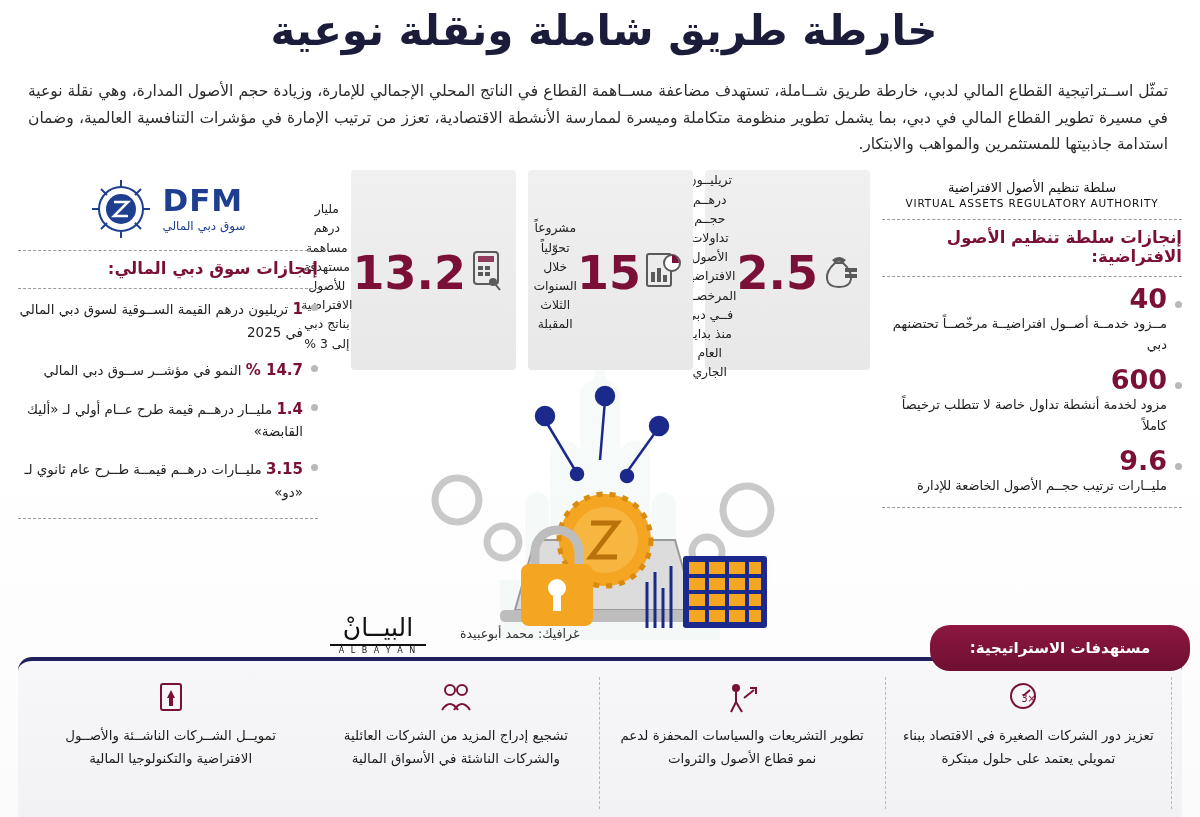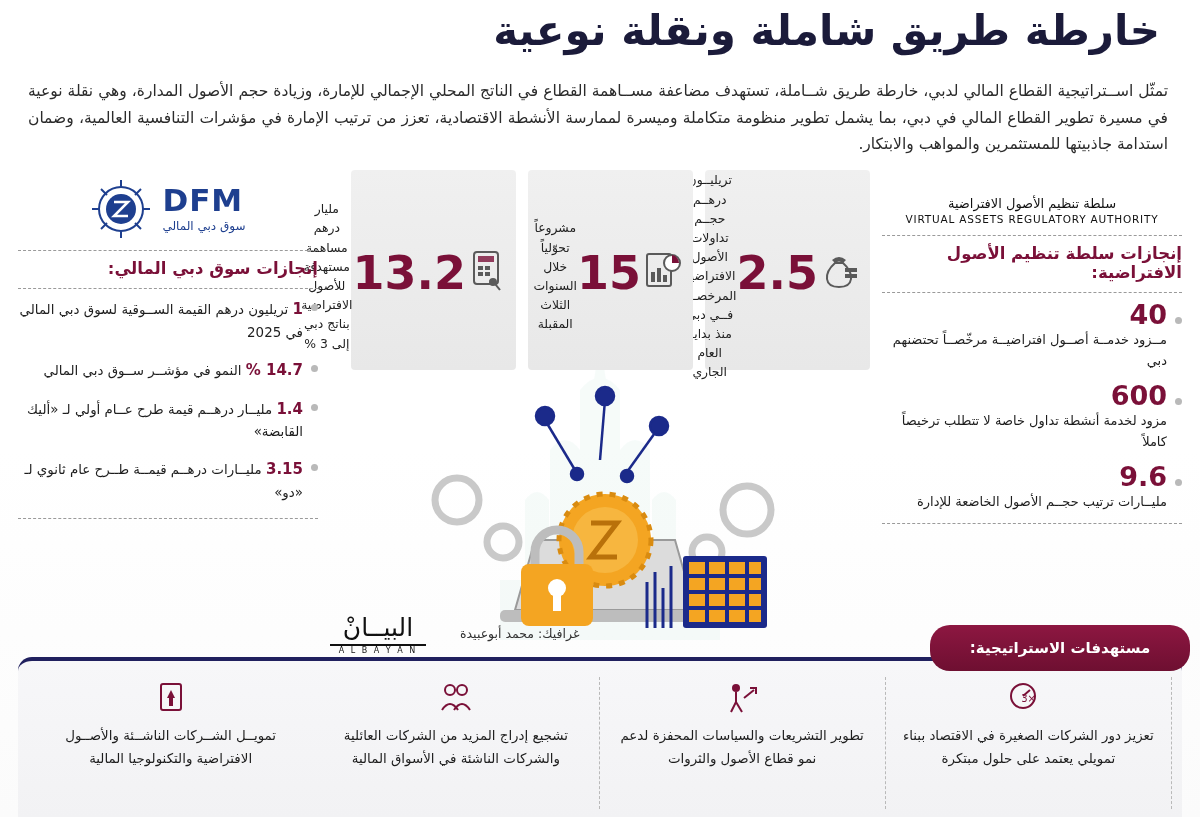--- a/index.html
+++ b/index.html
@@ -11,20 +11,21 @@
     font-family: "DejaVu Sans", "Liberation Sans", sans-serif;
     overflow: hidden;
   }
   .page {
     position: absolute; inset: 0;
     background: linear-gradient(180deg, #ffffff 0%, #ffffff 55%, #fbfbfb 100%);
   }
   
   .title {
     position: absolute; top: 6px; right: 40px; left: 48px;
+    text-align: center;
     font-size: 42px; font-weight: bold; color: #1b1b3a;
     letter-spacing: -0.5px;
     direction: rtl;
   }
   .intro {
     position: absolute; top: 78px; right: 32px; width: 1140px;
     text-align: justify; direction: rtl;
     font-size: 15.5px; line-height: 1.72; color: #2b2b2b;
   }
   
@@ -48,21 +49,21 @@
     margin-top: 8px; font-size: 12.4px; line-height: 1.55; color: #222;
     text-align: center; direction: rtl;
   }
   
   .vara-block { position:absolute; top:178px; right:18px; width: 300px; }
   .vara-logo { text-align:center; }
   .vara-word {
     font-size: 40px; letter-spacing: 6px; color:#111; font-weight:500;
     font-family:"DejaVu Sans", sans-serif;
   }
-  .vara-ar { font-size: 13px; color:#111; margin-top:18px; direction:rtl;}
+  .vara-ar { font-size: 13px; color:#111; margin-top:2px; direction:rtl;}
   .vara-en { font-size: 10.5px; letter-spacing:0.8px; color:#111; margin-top:2px;}
   .dashed { border-top: 1px dashed #9a9a9a; margin: 10px 0 8px;}
   .sec-head {
     color:#7a1038; font-weight:bold; font-size:16.5px; direction:rtl; text-align:right;
   }
   .bullet-list { margin-top:6px; direction:rtl;}
   .bullet {
     display:flex; flex-direction:row; align-items:flex-start; gap:8px;
     margin-bottom: 10px;
   }

